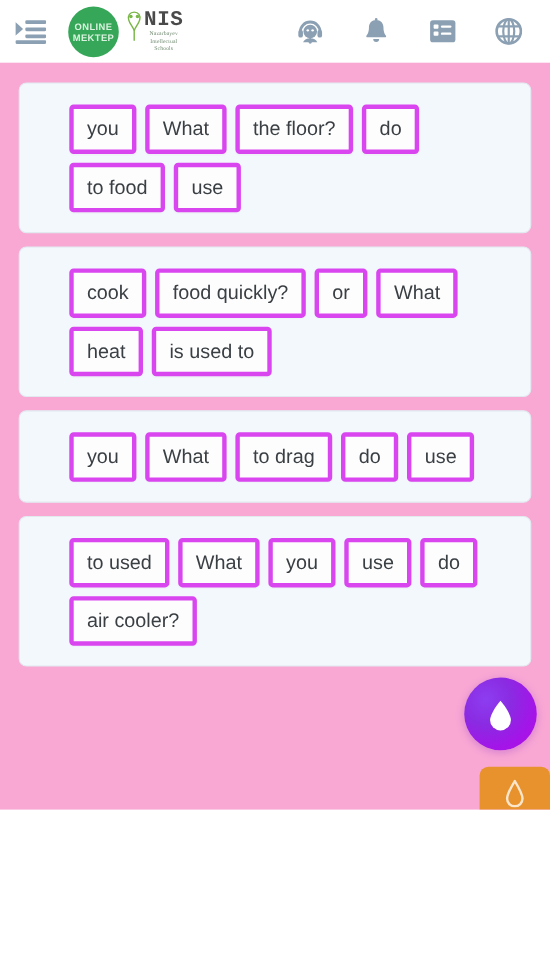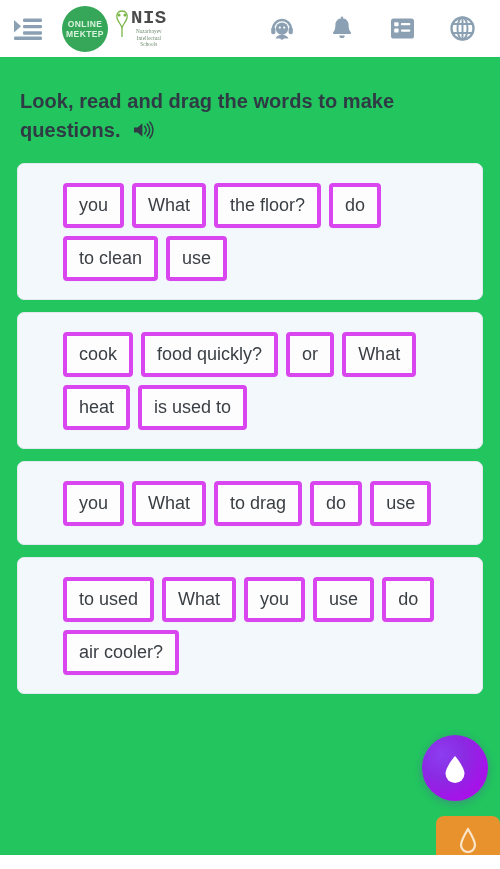--- a/index.html
+++ b/index.html
@@ -5,22 +5,22 @@
   * { box-sizing: border-box; }
   html, body {
     margin: 0; padding: 0;
     width: 500px; height: 869px;
     background: #ffffff;
     font-family: "Liberation Sans", sans-serif;
     overflow: hidden;
   }
   #app {
     position: relative;
-    width: 500px; height: 855px;
-    background: #22c55e;
+    width: 500px; height: 736px;
+    background: #f9a8d4;
   }
 
   
   .header {
     height: 57px;
     display: flex;
     align-items: center;
     padding: 0 14px 0 8px;
     background: #ffffff;
   }
@@ -241,43 +241,29 @@
           <ellipse cx="12.5" cy="12.5" rx="5" ry="11" fill="none" stroke="#8ca0b3" stroke-width="2"></ellipse>
           <line x1="1.8" y1="8" x2="23.2" y2="8" stroke="#8ca0b3" stroke-width="2"></line>
           <line x1="1.8" y1="17" x2="23.2" y2="17" stroke="#8ca0b3" stroke-width="2"></line>
           <line x1="12.5" y1="1.5" x2="12.5" y2="23.5" stroke="#8ca0b3" stroke-width="2"></line>
         </svg>
       </div>
 
     </div>
   </div>
 
-  <div class="task-title">
-    <span class="title-line">Look, read and drag the words to make</span>
-    <span class="title-line">
-      <span>questions.</span>
-      <span class="speaker-btn">
-        <svg width="21" height="18" viewBox="0 0 21 18" aria-hidden="true">
-          <path d="M1 6.4 h3.6 L9.4 2.2 v13.6 L4.6 11.6 H1 Z" fill="#2f3a44"></path>
-          <path d="M11.6 5.2 a5.2 5.2 0 0 1 0 7.6" fill="none" stroke="#2f3a44" stroke-width="1.5" stroke-linecap="round"></path>
-          <path d="M14.2 3 a8.6 8.6 0 0 1 0 12" fill="none" stroke="#2f3a44" stroke-width="1.5" stroke-linecap="round"></path>
-          <path d="M16.8 1 a12 12 0 0 1 0 16" fill="none" stroke="#2f3a44" stroke-width="1.4" stroke-linecap="round"></path>
-        </svg>
-      </span>
-    </span>
-  </div>
 
   <div class="groups">
 
     <div class="group-card">
       <div class="word-tile">you</div>
       <div class="word-tile">What</div>
       <div class="word-tile">the floor?</div>
       <div class="word-tile">do</div>
-      <div class="word-tile">to clean</div>
+      <div class="word-tile">to food</div>
       <div class="word-tile">use</div>
     </div>
 
     <div class="group-card">
       <div class="word-tile">cook</div>
       <div class="word-tile">food quickly?</div>
       <div class="word-tile">or</div>
       <div class="word-tile">What</div>
       <div class="word-tile">heat</div>
       <div class="word-tile">is used to</div>

